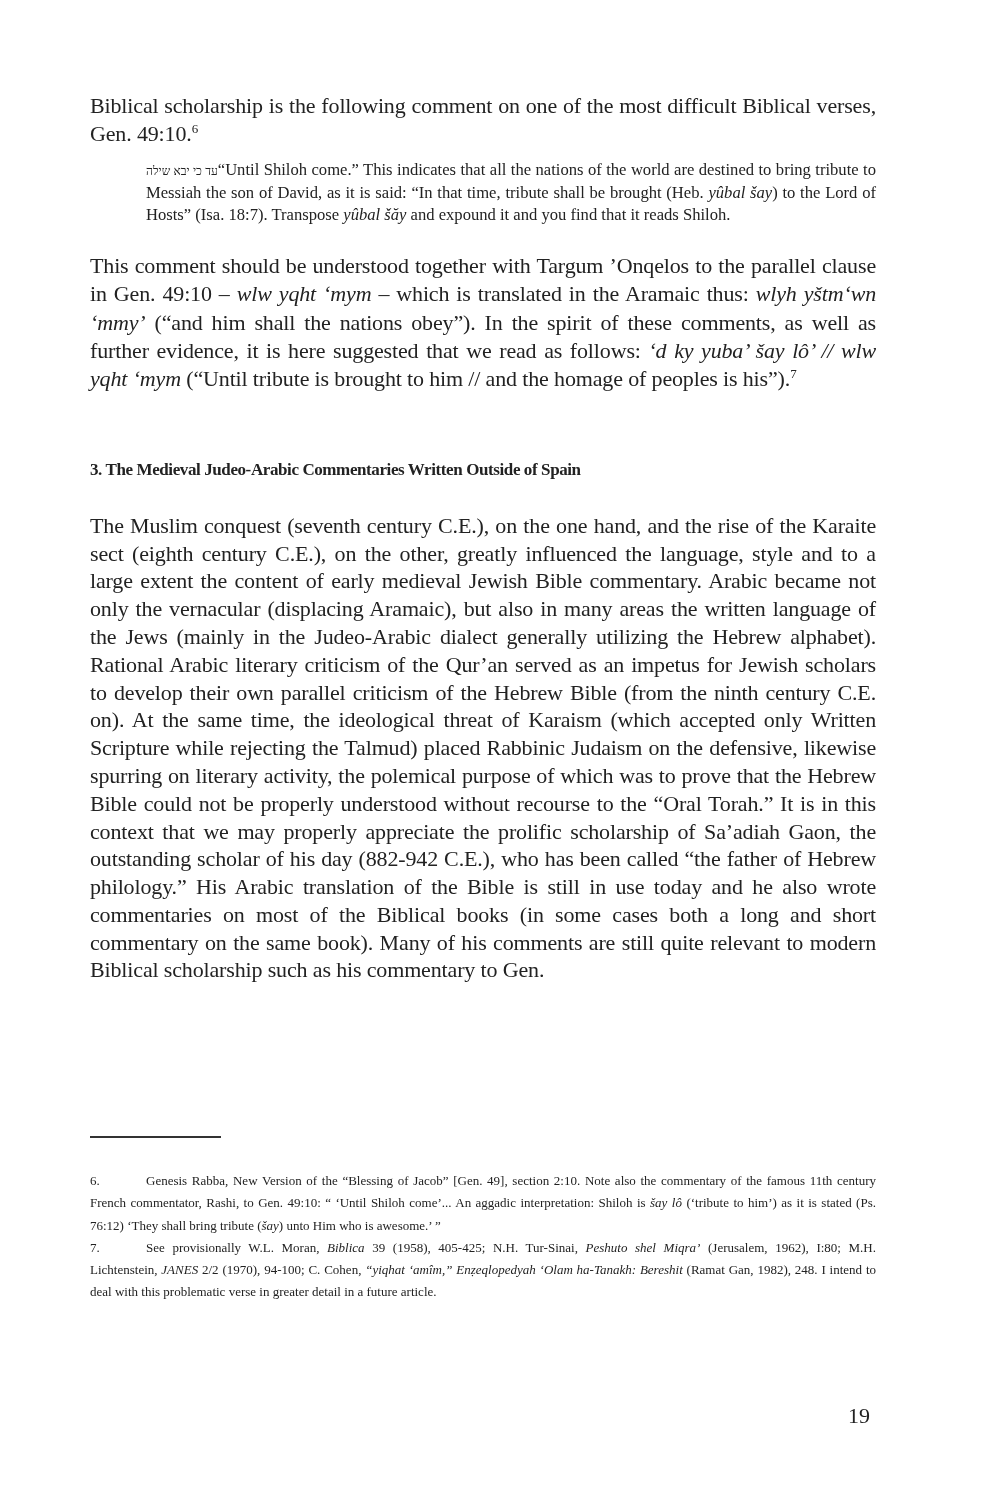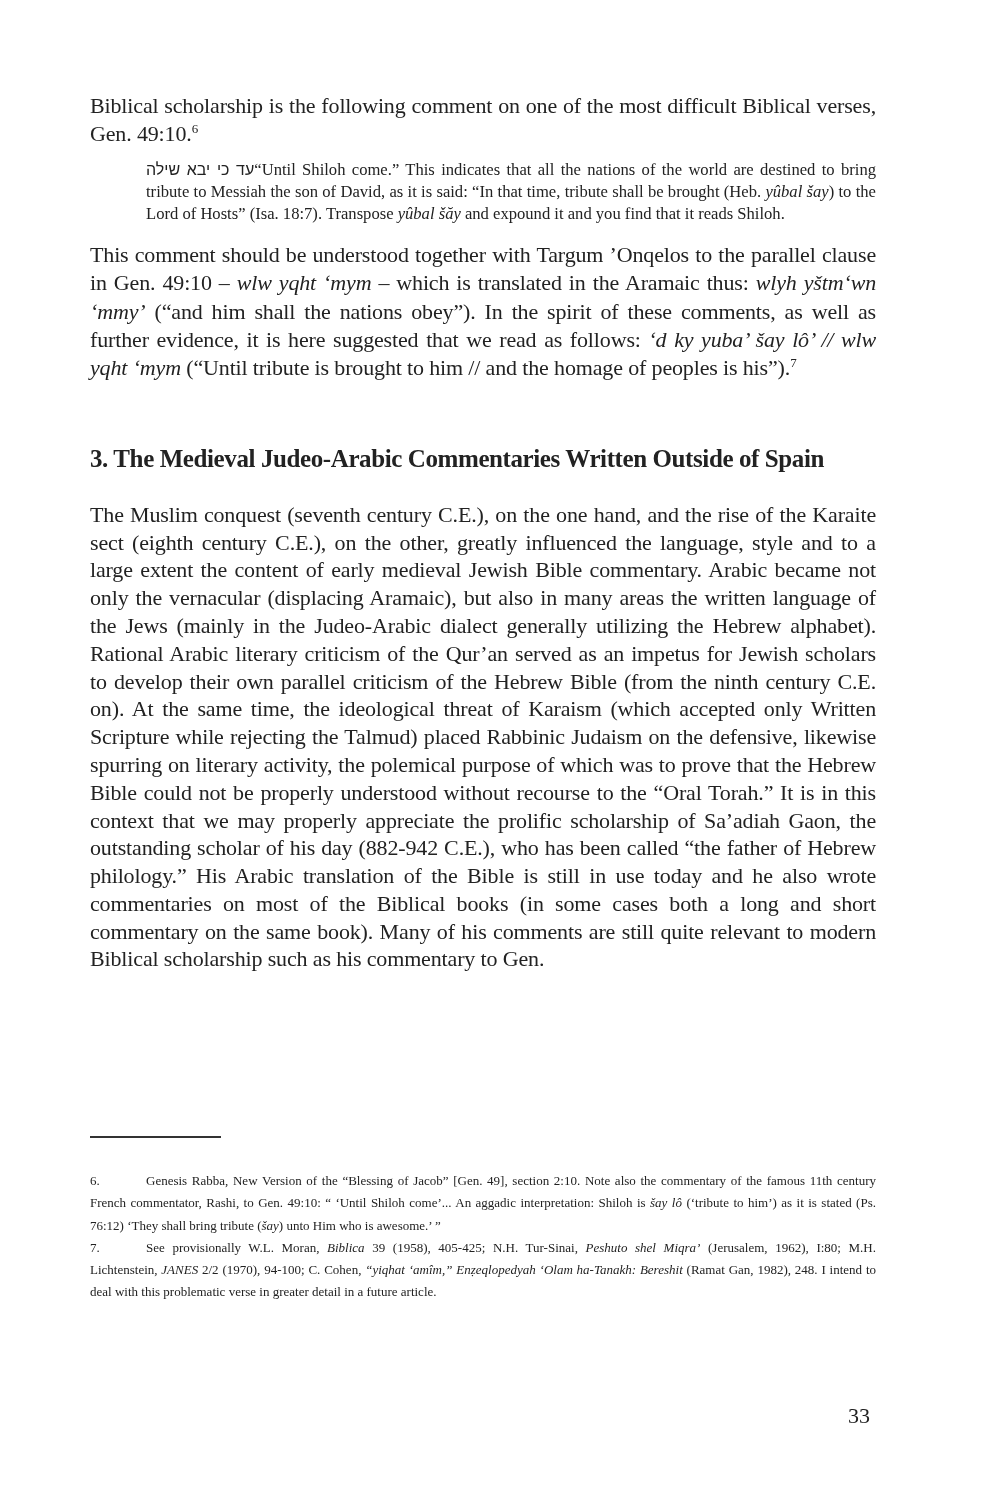--- a/index.html
+++ b/index.html
@@ -15,25 +15,25 @@
     .body-text {
       font-size: 22px; line-height: 28.4px;
       text-align: justify; margin: 0;
       letter-spacing: -0.15px;
     }
     .quote {
       margin: 10px 0 0 56px;
       font-size: 16.6px; line-height: 22.3px;
       text-align: justify;
     }
-    .quote .heb { direction: rtl; unicode-bidi: isolate; font-family: Liberation Sans, sans-serif; font-size: 16px; }
-    .p2 { margin-top: 15px; }
+    .quote .heb { direction: rtl; unicode-bidi: isolate; font-family: Liberation Serif, serif; font-size: 12px; }
+    .p2 { margin-top: 25px; }
     .heading {
       margin: 62px 0 0 0;
-      font-size: 25px; font-weight: bold;
+      font-size: 17px; font-weight: bold;
       line-height: 28px;
       letter-spacing: -0.4px;
     }
     .p3 { margin-top: 28px; line-height: 27.8px; }
     sup { font-size: 13px; line-height: 0; vertical-align: super; }
     i { }
     .fn-rule {
       position: absolute; left: 90px; top: 1136px;
       width: 131px; height: 2px; background: #333;
     }
@@ -63,13 +63,13 @@
   <p class="body-text p3">The Muslim conquest (seventh century C.E.), on the one hand, and the rise of the Karaite sect (eighth century C.E.), on the other, greatly influenced the language, style and to a large extent the content of early medieval Jewish Bible commentary. Arabic became not only the vernacular (displacing Aramaic), but also in many areas the written language of the Jews (mainly in the Judeo-Arabic dialect generally utilizing the Hebrew alphabet). Rational Arabic literary criticism of the Qur’an served as an impetus for Jewish scholars to develop their own parallel criticism of the Hebrew Bible (from the ninth century C.E. on). At the same time, the ideological threat of Karaism (which accepted only Written Scripture while rejecting the Talmud) placed Rabbinic Judaism on the defensive, likewise spurring on literary activity, the polemical purpose of which was to prove that the Hebrew Bible could not be properly understood without recourse to the “Oral Torah.” It is in this context that we may properly appreciate the prolific scholarship of Sa’adiah Gaon, the outstanding scholar of his day (882-942 C.E.), who has been called “the father of Hebrew philology.” His Arabic translation of the Bible is still in use today and he also wrote commentaries on most of the Biblical books (in some cases both a long and short commentary on the same book). Many of his comments are still quite relevant to modern Biblical scholarship such as his commentary to Gen.</p>
 </div>
 
 <div class="fn-rule"></div>
 
 <div class="footnotes">
   <p class="footnote"><span class="fn-num">6.</span><span>Genesis Rabba, New Version of the “Blessing of Jacob” [Gen. 49], section 2:10. Note also the commentary of the famous 11th century French commentator, Rashi, to Gen. 49:10: “ ‘Until Shiloh come’... An aggadic interpretation: Shiloh is </span><i>šay lô</i><span> (‘tribute to him’) as it is stated (Ps. 76:12) ‘They shall bring tribute (</span><i>šay</i><span>) unto Him who is awesome.’ ”</span></p>
   <p class="footnote"><span class="fn-num">7.</span><span>See provisionally W.L. Moran, </span><i>Biblica</i><span> 39 (1958), 405-425; N.H. Tur-Sinai, </span><i>Peshuto shel Miqra’</i><span> (Jerusalem, 1962), I:80; M.H. Lichtenstein, </span><i>JANES</i><span> 2/2 (1970), 94-100; C. Cohen, </span><i>“yiqhat ‘amîm,” Enẓeqlopedyah ‘Olam ha-Tanakh: Bereshit</i><span> (Ramat Gan, 1982), 248. I intend to deal with this problematic verse in greater detail in a future article.</span></p>
 </div>
 
-<div class="page-number">33</div>
+<div class="page-number">19</div>
 
 </body></html>

